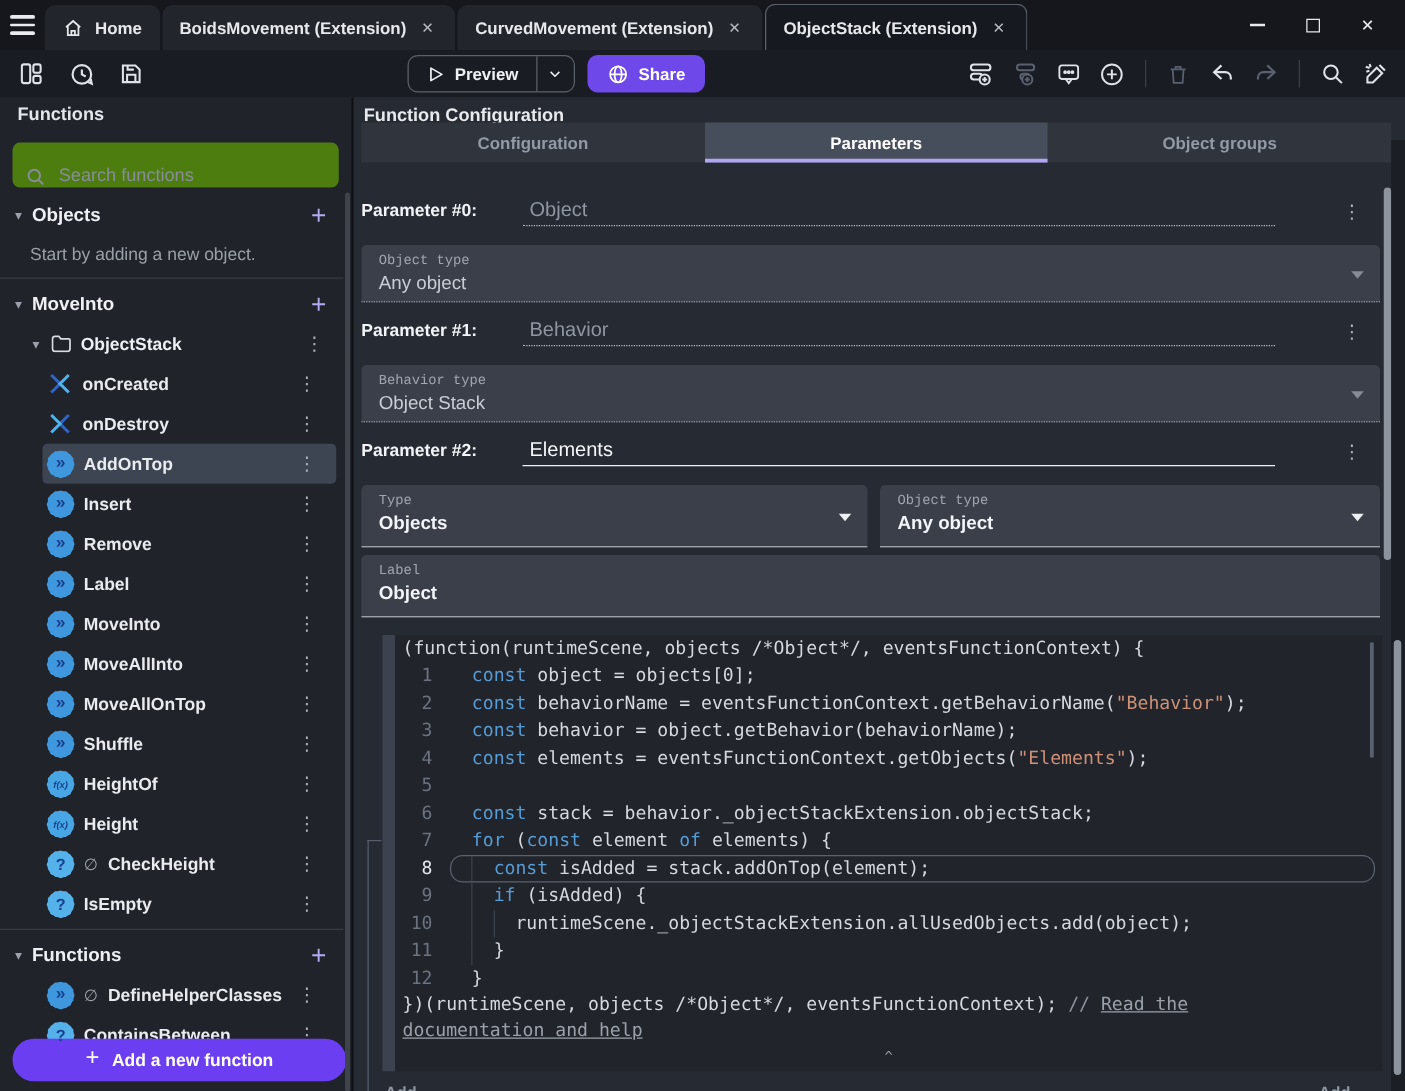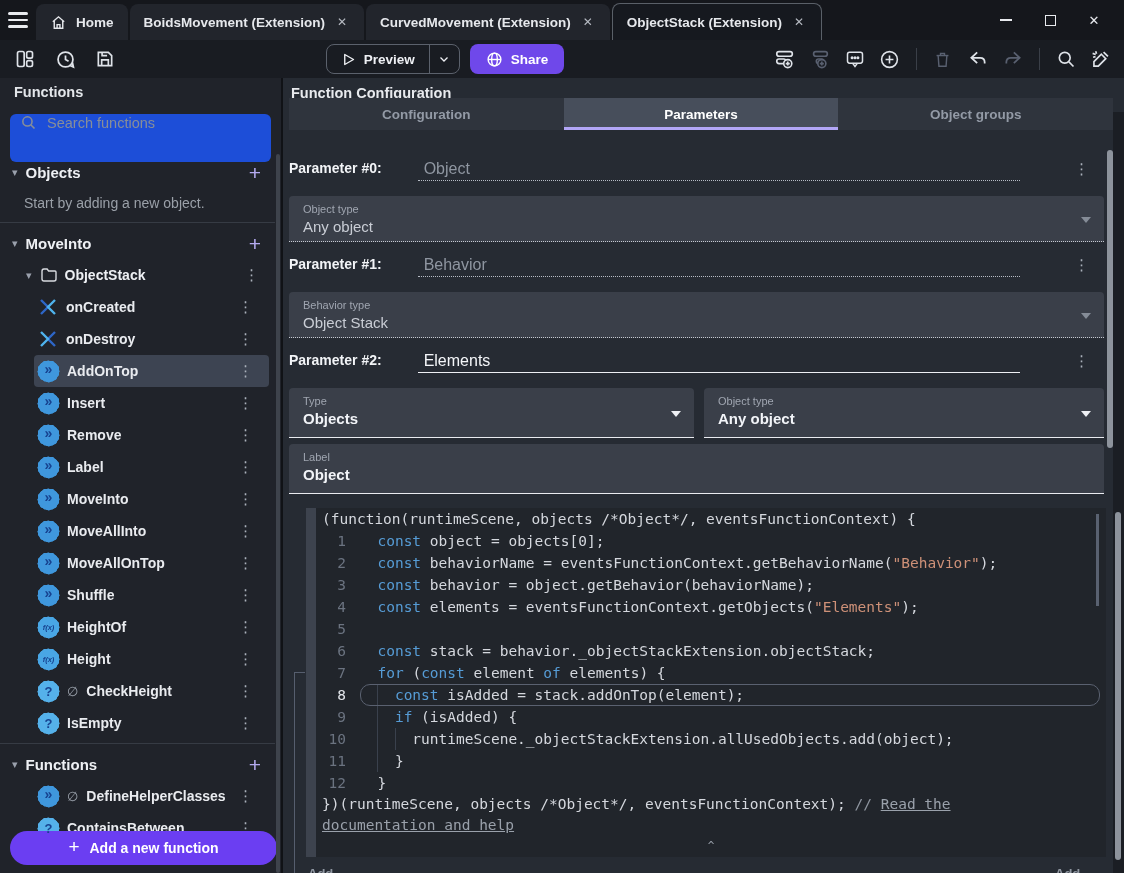--- a/index.html
+++ b/index.html
@@ -44,22 +44,22 @@
             border-left:1px solid #5b616c;}
   .btn-share{display:flex;align-items:center;gap:8px;height:30px;padding:0 16px;
              border-radius:8px;background:#6f48ea;color:#fff;cursor:pointer;}
   .btn-share span{font-size:13.5px;font-weight:700;}
   .tb-right{display:flex;align-items:center;gap:9px;margin-right:10px;}
   .tb-sep{width:1px;height:22px;background:#3a3f48;margin:0 4px;}
 
   
   .sidebar{position:absolute;left:0;top:78px;width:281px;bottom:0;background:#20232a;}
   .sb-title{height:26px;padding:6px 0 0 14px;font-size:14.5px;font-weight:600;color:#e3e6ea;}
-  .sb-search{position:relative;margin:10px 10px 6px 10px;height:48px;background:#1d4ed8;
-             border-radius:6px;display:flex;align-items:flex-start;padding:0 10px;gap:8px;}
+  .sb-search{position:relative;margin:10px 10px 6px 10px;height:36px;background:#4d7c0f;
+             border-radius:6px;display:flex;align-items:flex-end;padding:0 10px;gap:8px;}
   .sb-search input{flex:1;background:transparent;border:none;outline:none;color:#dfe2e8;
                    font-size:14.5px;font-family:"Liberation Sans",sans-serif;}
   .sb-search input::placeholder{color:#878e98;}
   .sb-tree{position:absolute;left:0;right:6px;top:76px;bottom:0;overflow:hidden;}
   .sb-section{height:32px;display:flex;align-items:center;padding-left:12px;margin-top:2px;}
   .sb-section .tri{color:#9aa0ac;font-size:11px;margin-right:8px;cursor:pointer;}
   .sb-section .slabel{font-size:15px;font-weight:700;color:#eef0f4;}
   .sb-plus{margin-left:auto;margin-right:14px;color:#b4aaf0;font-size:21px;font-weight:400;
            line-height:1;cursor:pointer;}
   .sb-hint{height:30px;display:flex;align-items:center;padding-left:24px;color:#9aa0a8;
@@ -108,21 +108,21 @@
   .p-row{position:absolute;left:6px;width:800px;height:30px;display:flex;align-items:flex-start;gap:32px;}
   .p-prefix{font-size:14px;font-weight:700;color:#f2f4f7;padding-bottom:3px;white-space:nowrap;}
   .p-name{flex:1;margin-left:4px;margin-right:22px;padding:0 0 2px 6px;font-size:16px;cursor:text;}
   .p-name.ghost{color:#8f96a1;border-bottom:1px dotted #b7bcc6;}
   .p-name.filled{color:#f4f6f9;border-bottom:1px solid #eef0f4;}
   .p-kebab{color:#aab1bb;font-size:15px;padding-bottom:3px;cursor:pointer;}
 
   .field{position:absolute;background:#3a3f49;border-radius:4px 4px 0 0;cursor:pointer;}
   .field.ghost{border-bottom:1px dotted #c6cad2;}
   .field.filled{border-bottom:1px solid #e9ebf0;}
-  .f-label{font-size:11px;color:#a0a6b1;margin:7px 1px 0 14px;}
+  .f-label{font-size:11px;color:#a0a6b1;margin:7px 1px 0 14px;font-family:Liberation Mono, monospace;}
   .f-value{font-size:15px;margin:3px 0 0 14px;}
   .field.ghost .f-value{color:#c9cdd5;}
   .field.filled .f-value{color:#f2f4f8;font-weight:600;}
   .f-caret{position:absolute;right:13px;top:50%;margin-top:-2px;width:0;height:0;
            border-left:5px solid transparent;border-right:5px solid transparent;}
   .field.ghost .f-caret{border-top:6px solid #858c97;}
   .field.filled .f-caret{border-top:6px solid #eef0f4;}
 
   .m-scroll{position:absolute;left:824px;top:72px;width:6px;height:298px;background:#8d939c;
             border-radius:3px;cursor:pointer;}

